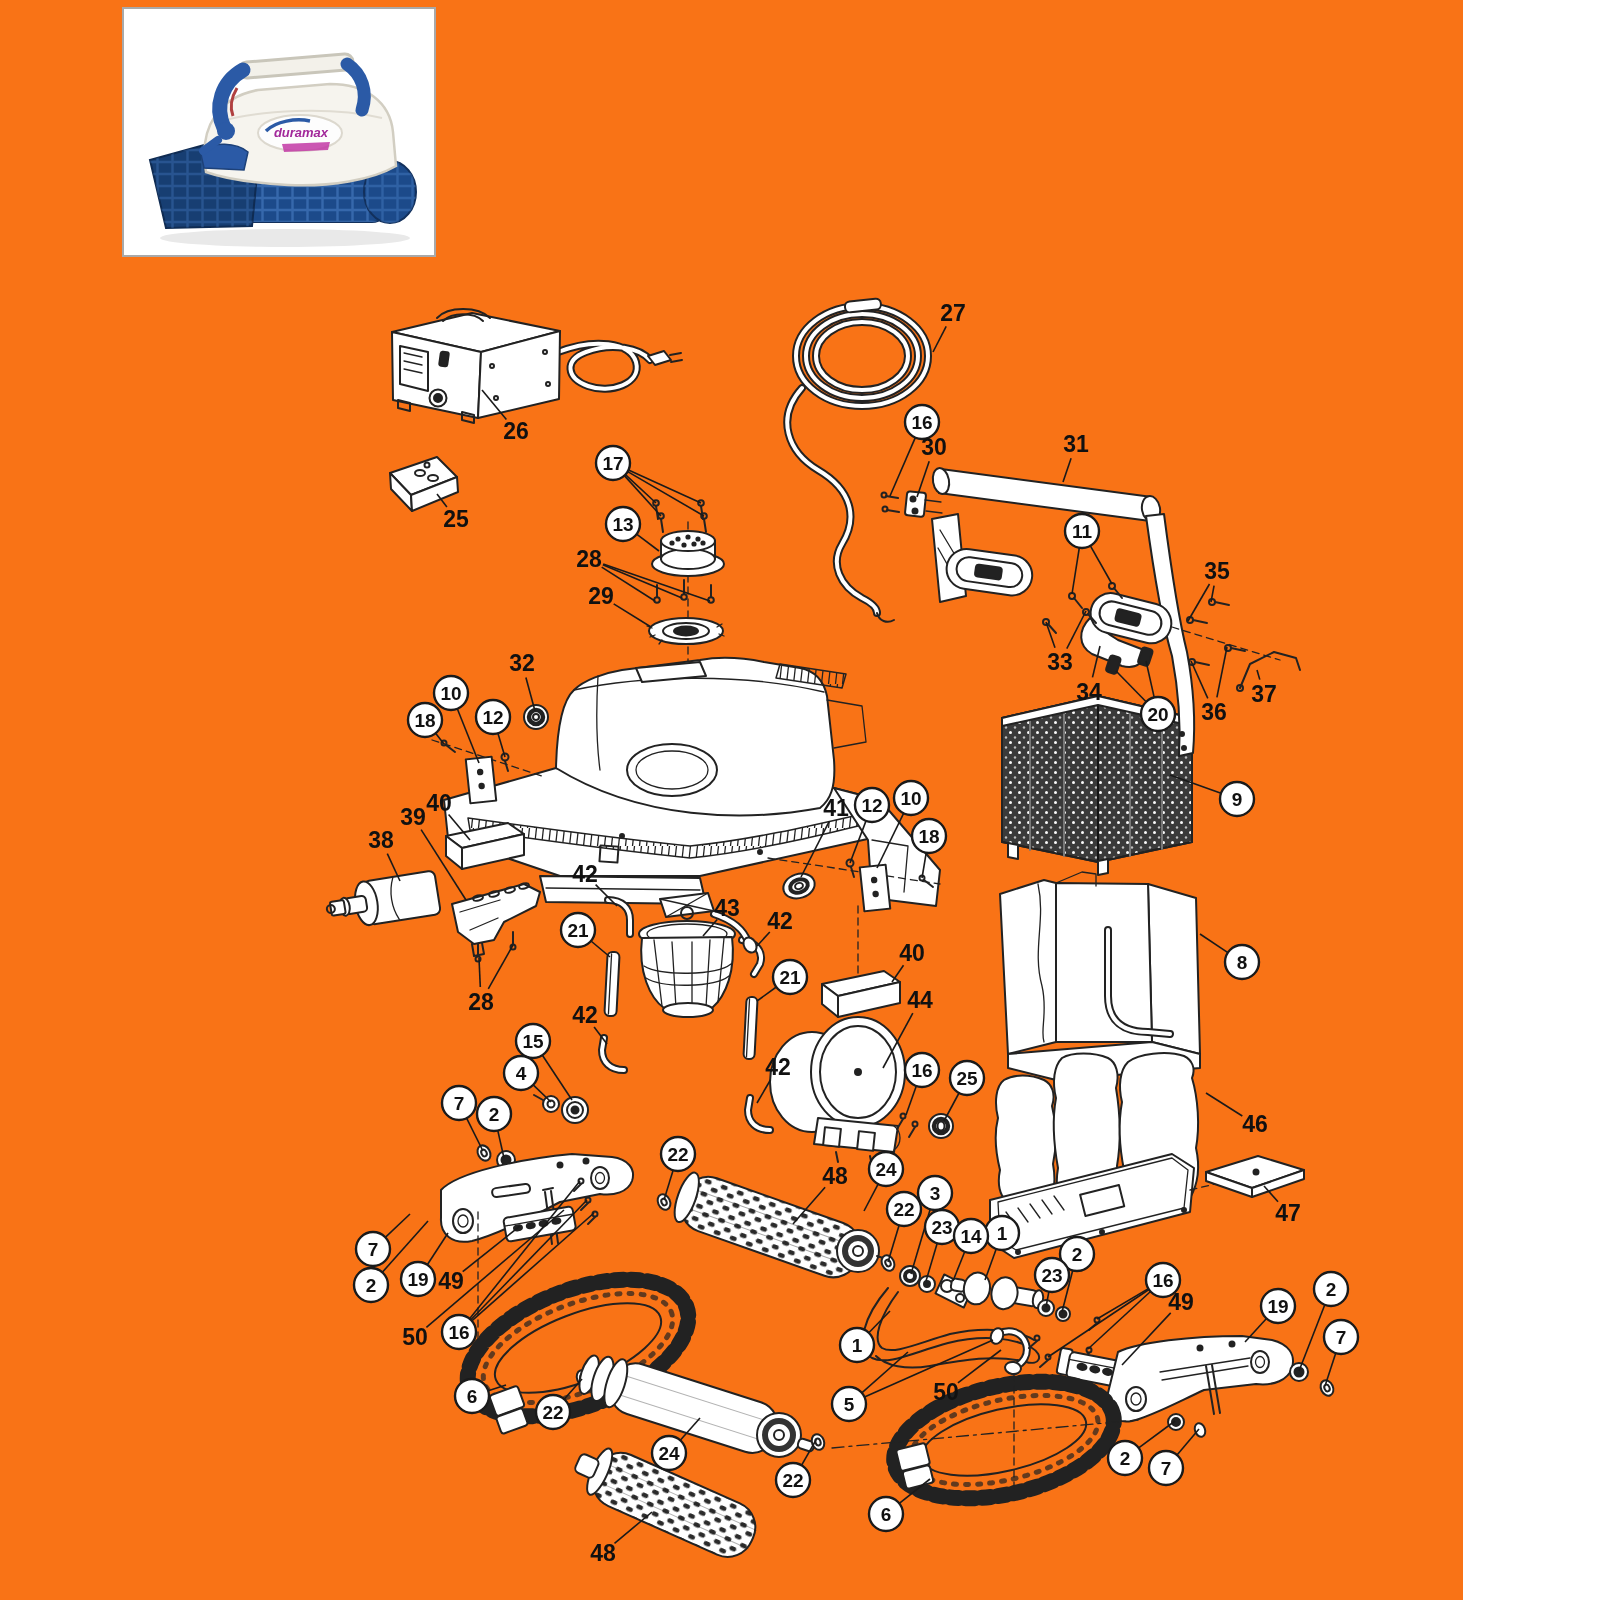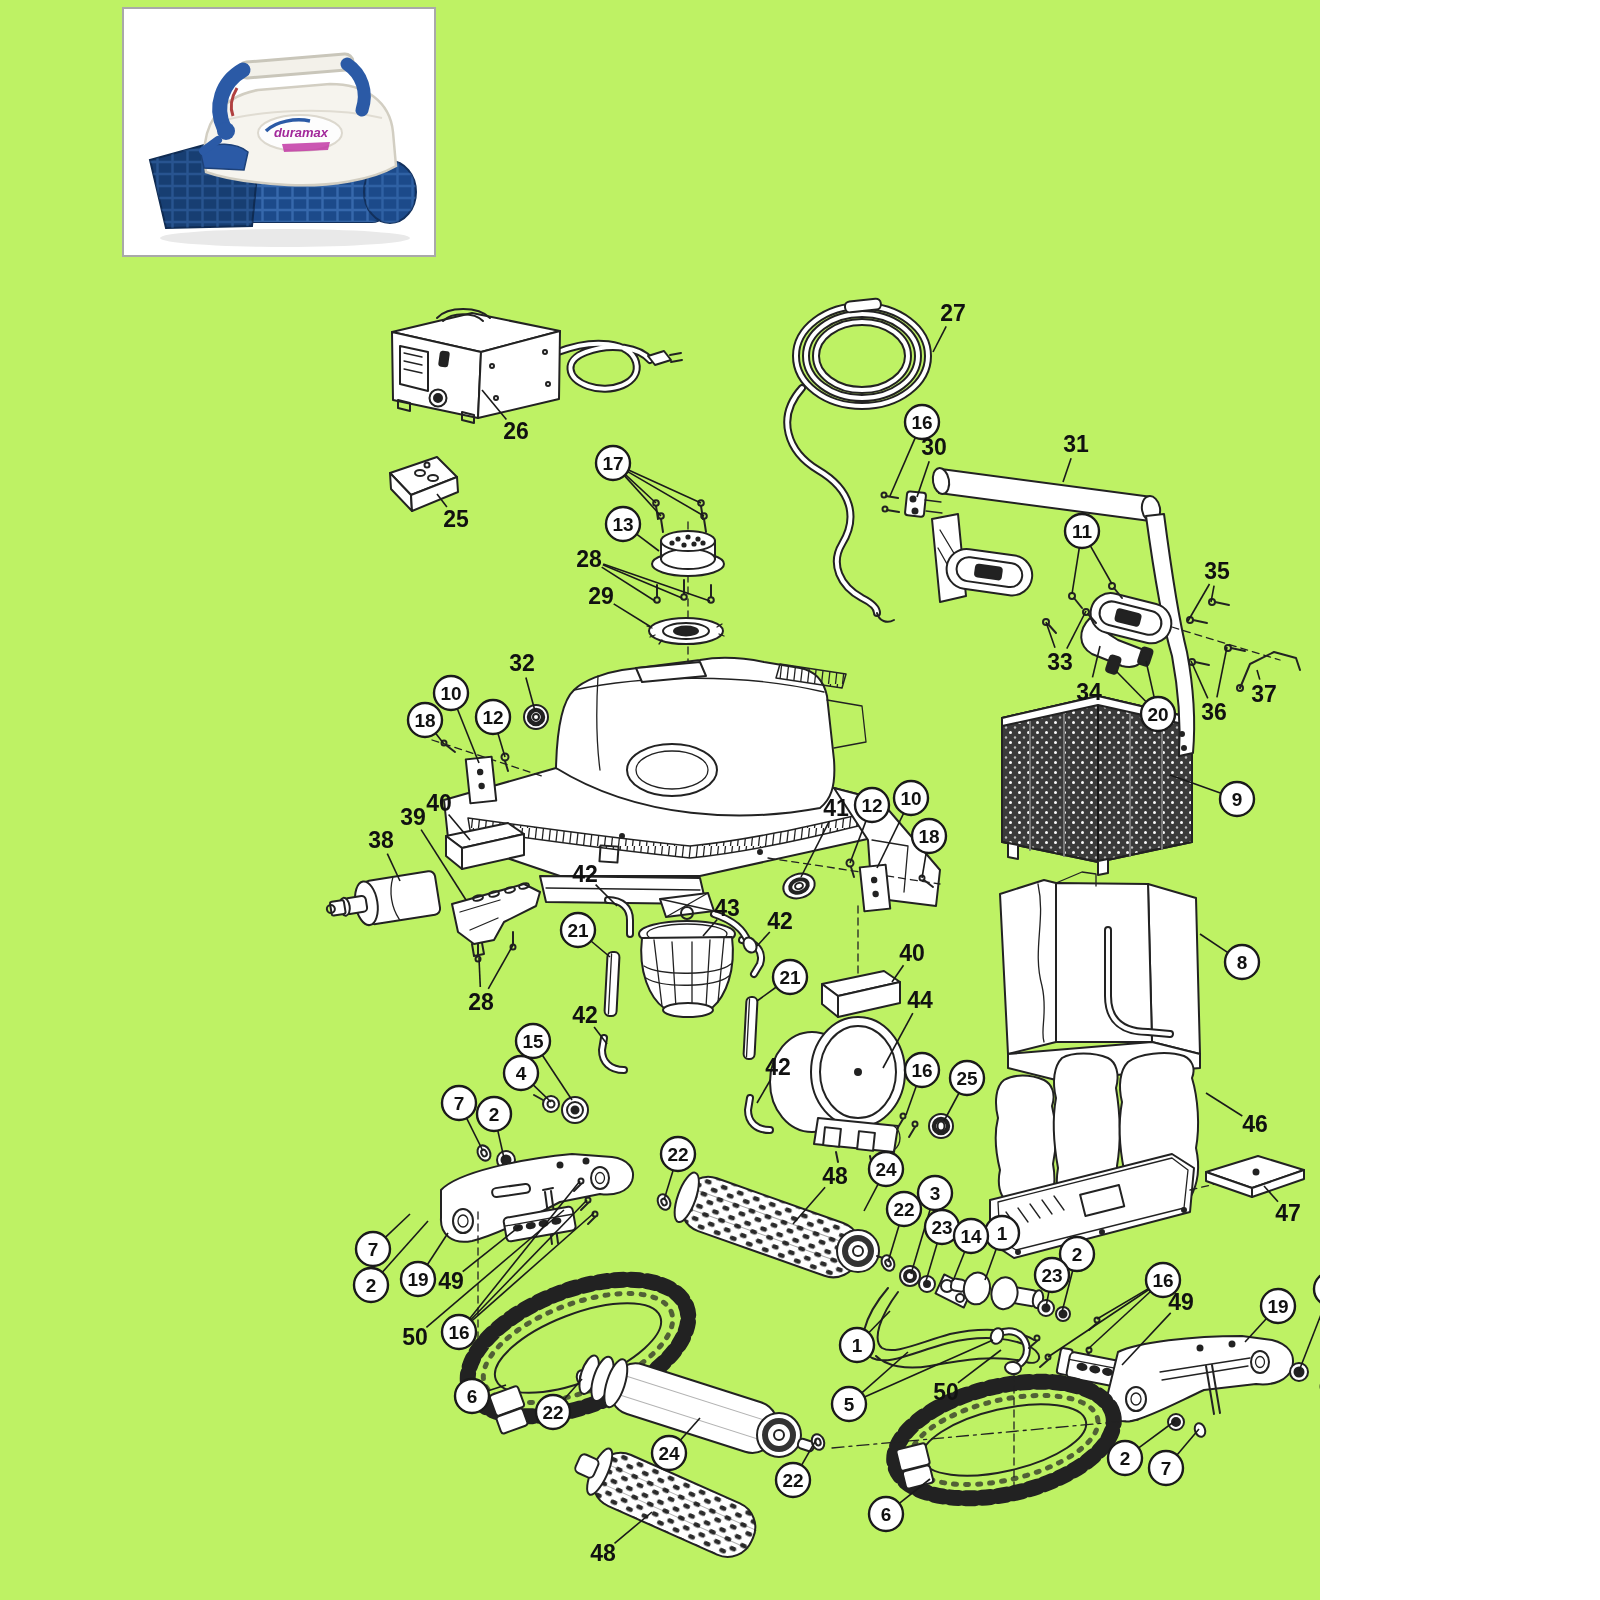--- a/index.html
+++ b/index.html
@@ -1,16 +1,16 @@
 <!DOCTYPE html>
 <html><head>
 <meta charset="utf-8">
 <style>
   html,body{margin:0;padding:0;background:#fff;}
-  #stage{position:relative;width:1320px;height:1600px;background:#bef264;overflow:hidden;
+  #stage{position:relative;width:1463px;height:1600px;background:#f97316;overflow:hidden;
          font-family:"Liberation Sans",sans-serif;text-align:center;}
   svg{display:block;}
   .ol{stroke:#222;fill:none;stroke-width:2;stroke-linecap:round;stroke-linejoin:round;}
   .fw{fill:#fff;}
   .dk{fill:#222;}
   .thin{stroke-width:1.3;}
   .dash{stroke-dasharray:7 5;}
   .tube-o{stroke:#222;stroke-width:8;fill:none;stroke-linecap:round;}
   .tube-i{stroke:#fff;stroke-width:4;fill:none;stroke-linecap:round;}
   .leader{stroke:#1a1a1a;stroke-width:1.6;fill:none;}

